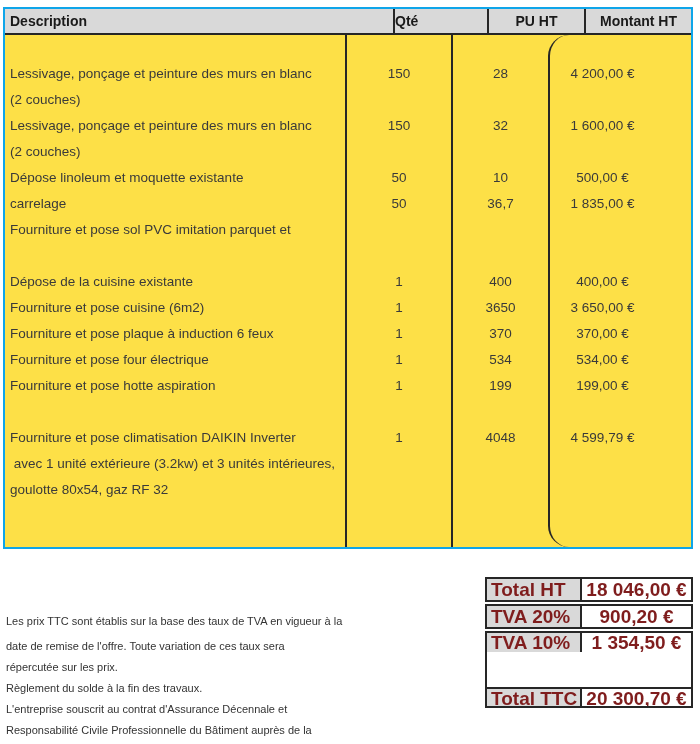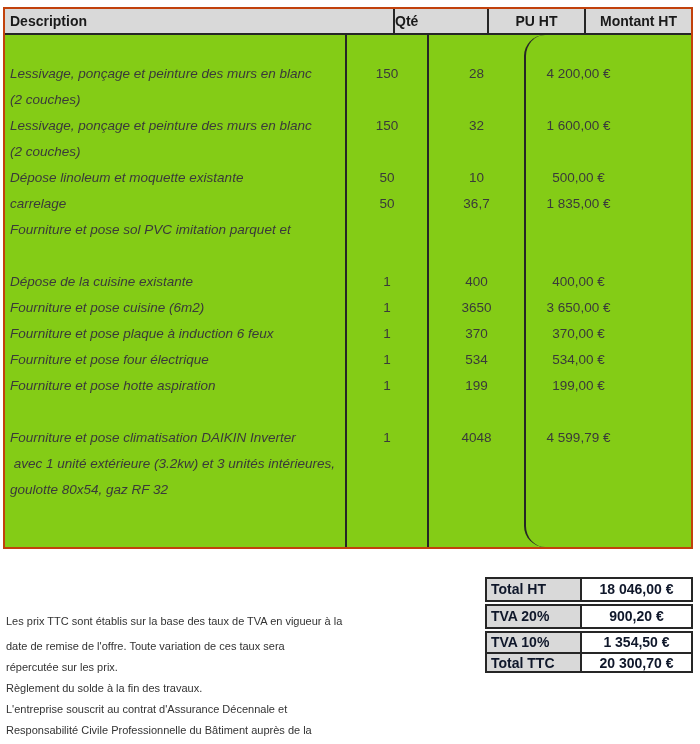--- a/index.html
+++ b/index.html
@@ -10,71 +10,71 @@
     overflow: hidden;
     font-family: "Liberation Sans", sans-serif;
     color: #3a3a3a;
   }
 
   
   .items-table {
     position: absolute;
     left: 3px; top: 7px;
     width: 690px;
-    border: 2px solid #c2410c;
-    background: #84cc16;
+    border: 2px solid #0ea5e9;
+    background: #fde047;
   }
   .header-row {
     display: flex;
     height: 26px;
     line-height: 24px;
     background: #d9d9d9;
     border-bottom: 2px solid #262626;
     font-weight: bold;
     font-size: 14px;
     color: #1a1a1a;
   }
   .header-row .hc { height: 100%; overflow: hidden; }
   .hc-desc   { width: 388px; padding-left: 5px; text-align: left; }
   .hc-qty    { width: 94px;  border-left: 2px solid #262626; text-align: left; }
   .hc-pu     { width: 97px;  border-left: 2px solid #262626; text-align: center; }
   .hc-amount { width: 107px; border-left: 2px solid #262626; text-align: center; }
 
   .body-grid { display: flex; align-items: stretch; }
   .col { display: block; }
-  .col-desc   { width: 340px; font-style: italic; }
-  .col-qty    { width: 82px;  border-left: 2px solid #262626; }
+  .col-desc   { width: 340px; }
+  .col-qty    { width: 106px;  border-left: 2px solid #262626; }
   .col-pu     { width: 97px;  border-left: 2px solid #262626; }
   .col-amount { width: 107px; border-left: 2px solid #262626; border-radius: 21px; }
 
   .line {
     height: 26px;
     line-height: 26px;
     font-size: 13.5px;
     overflow: hidden;
     white-space: pre;
   }
   .col-desc .line { text-align: left; padding-left: 5px; }
   .col-qty .line, .col-pu .line, .col-amount .line { text-align: center; }
   .filler { height: 44px; }
 
   
   .totals {
     position: absolute;
     left: 485px; top: 577px;
     width: 208px;
-    font-size: 14px;
+    font-size: 19px;
     font-weight: bold;
-    color: #0f172a;
+    color: #7f1d1d;
   }
   .tbox { border: 2px solid #262626; background: #fff; }
   .tbox + .tbox { margin-top: 2px; }
   .trow { display: flex; height: 21px; line-height: 21px; }
   .tbox-double .trow { height: 19px; line-height: 19px; }
-  .tbox-double .trow + .trow { border-top: 2px solid #262626; }
+  .tbox-double .trow + .trow { border-top: 2px solid #262626; margin-top: 35px; }
   .tlabel {
     width: 95px;
     background: #d9d9d9;
     padding-left: 4px;
     border-right: 2px solid #262626;
     overflow: hidden;
     white-space: pre;
   }
   .tvalue { flex: 1; text-align: center; overflow: hidden; white-space: pre; border-radius: 9px; }
 

